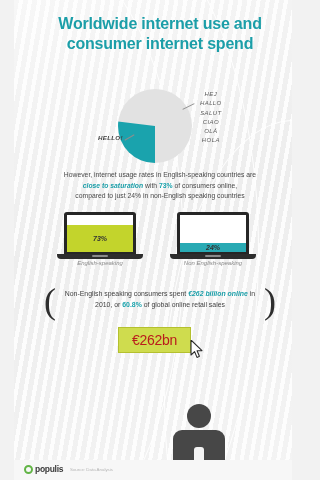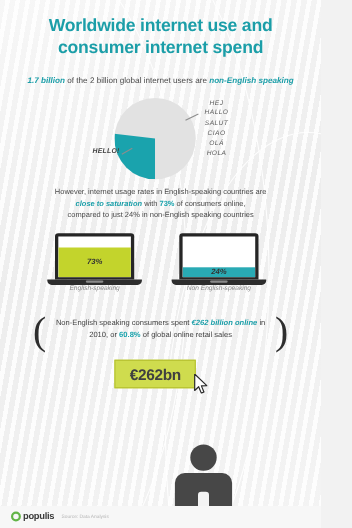--- a/index.html
+++ b/index.html
@@ -17,20 +17,21 @@
     background:
       repeating-linear-gradient(
         100deg,
         rgba(255,255,255,0) 0px,
         rgba(255,255,255,0) 5px,
         rgba(255,255,255,0.85) 5px,
         rgba(255,255,255,0.85) 9px
       ),
       linear-gradient(160deg,#f7f7f7 0%,#ededed 45%,#f4f4f4 100%);
     overflow:hidden;
+    margin-left:14px;
   }
   .swirl {
     position:absolute; border-radius:50%;
     border:1px solid rgba(255,255,255,0.9);
     pointer-events:none;
   }
   .s1 { width:300px; height:620px; left:-130px; top:-60px; }
   .s2 { width:340px; height:700px; left:-95px; top:-100px; }
   .s3 { width:260px; height:560px; left:150px; top:120px; }
 
@@ -133,21 +134,21 @@
     position:absolute; left:48px; right:48px; top:4px;
     text-align:center; font-size:6.9px; color:#3f3f3f; line-height:1.6;
   }
 
   
   .highlight-wrap { position:absolute; top:327px; left:0; width:292px; height:34px; }
   .highlight-box {
     position:absolute; left:104px; top:0;
     padding:4px 13px;
     background:#cfdc4e; border:1px solid #b4c02f;
-    font-size:14px; font-weight:bold; color:#404040;
+    font-size:14px; font-weight:normal; color:#b91c1c;
     letter-spacing:-0.3px;
   }
   .cursor { position:absolute; left:176px; top:13px; width:13px; height:18px; }
 
   
   .bubble {
     position:absolute; left:62px; top:373px;
     width:110px; padding:9px 9px;
     background:#ffffff; border:1px solid #c9c9c9;
     border-radius:9px;
@@ -196,23 +197,20 @@
 <body>
 
 <div class="infographic">
 
   <div class="swirl s1"></div>
   <div class="swirl s2"></div>
   <div class="swirl s3"></div>
 
   <div class="title">Worldwide internet use and consumer internet spend</div>
 
-  <div class="subtitle">
-    <span class="tealbi">1.7 billion</span><span> of the 2 billion global internet users are </span><span class="tealbi">non-English speaking</span>
-  </div>
 
   <div class="pie-wrap">
     <div class="pie"></div>
     <div class="pie-slice"></div>
     <div class="leader l1"></div>
     <div class="leader l2"></div>
     <div class="lang-list" style="white-space:pre-line">HEJ
 HALLO
 SALUT
 CIAO

